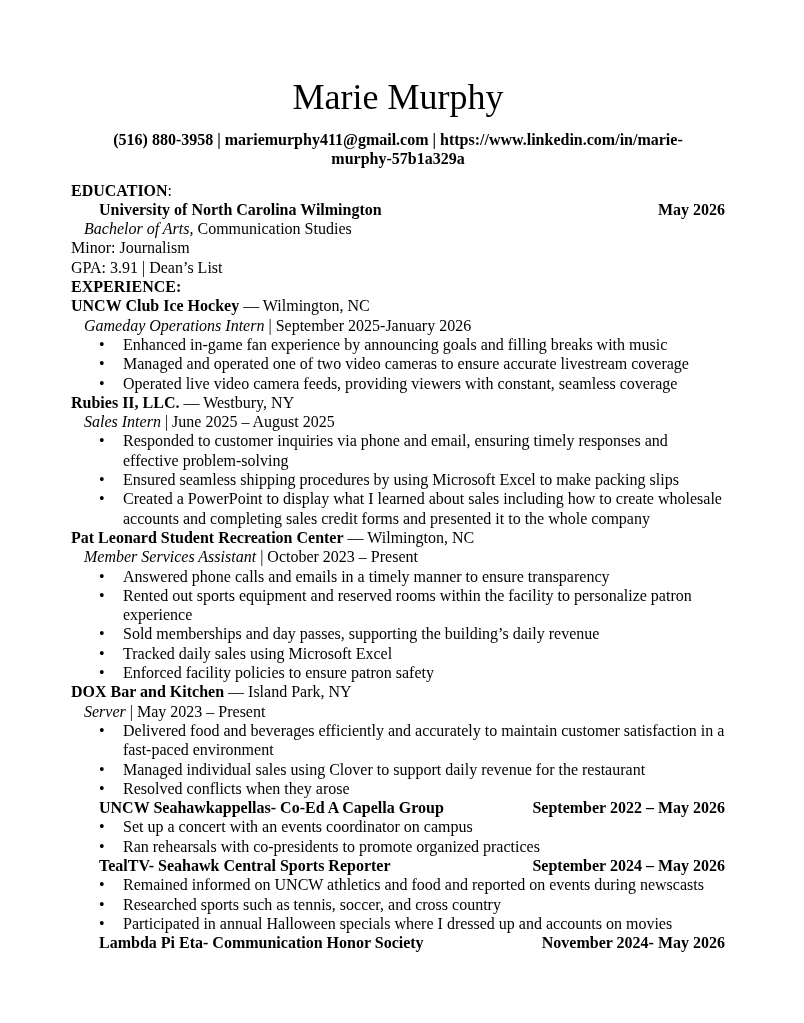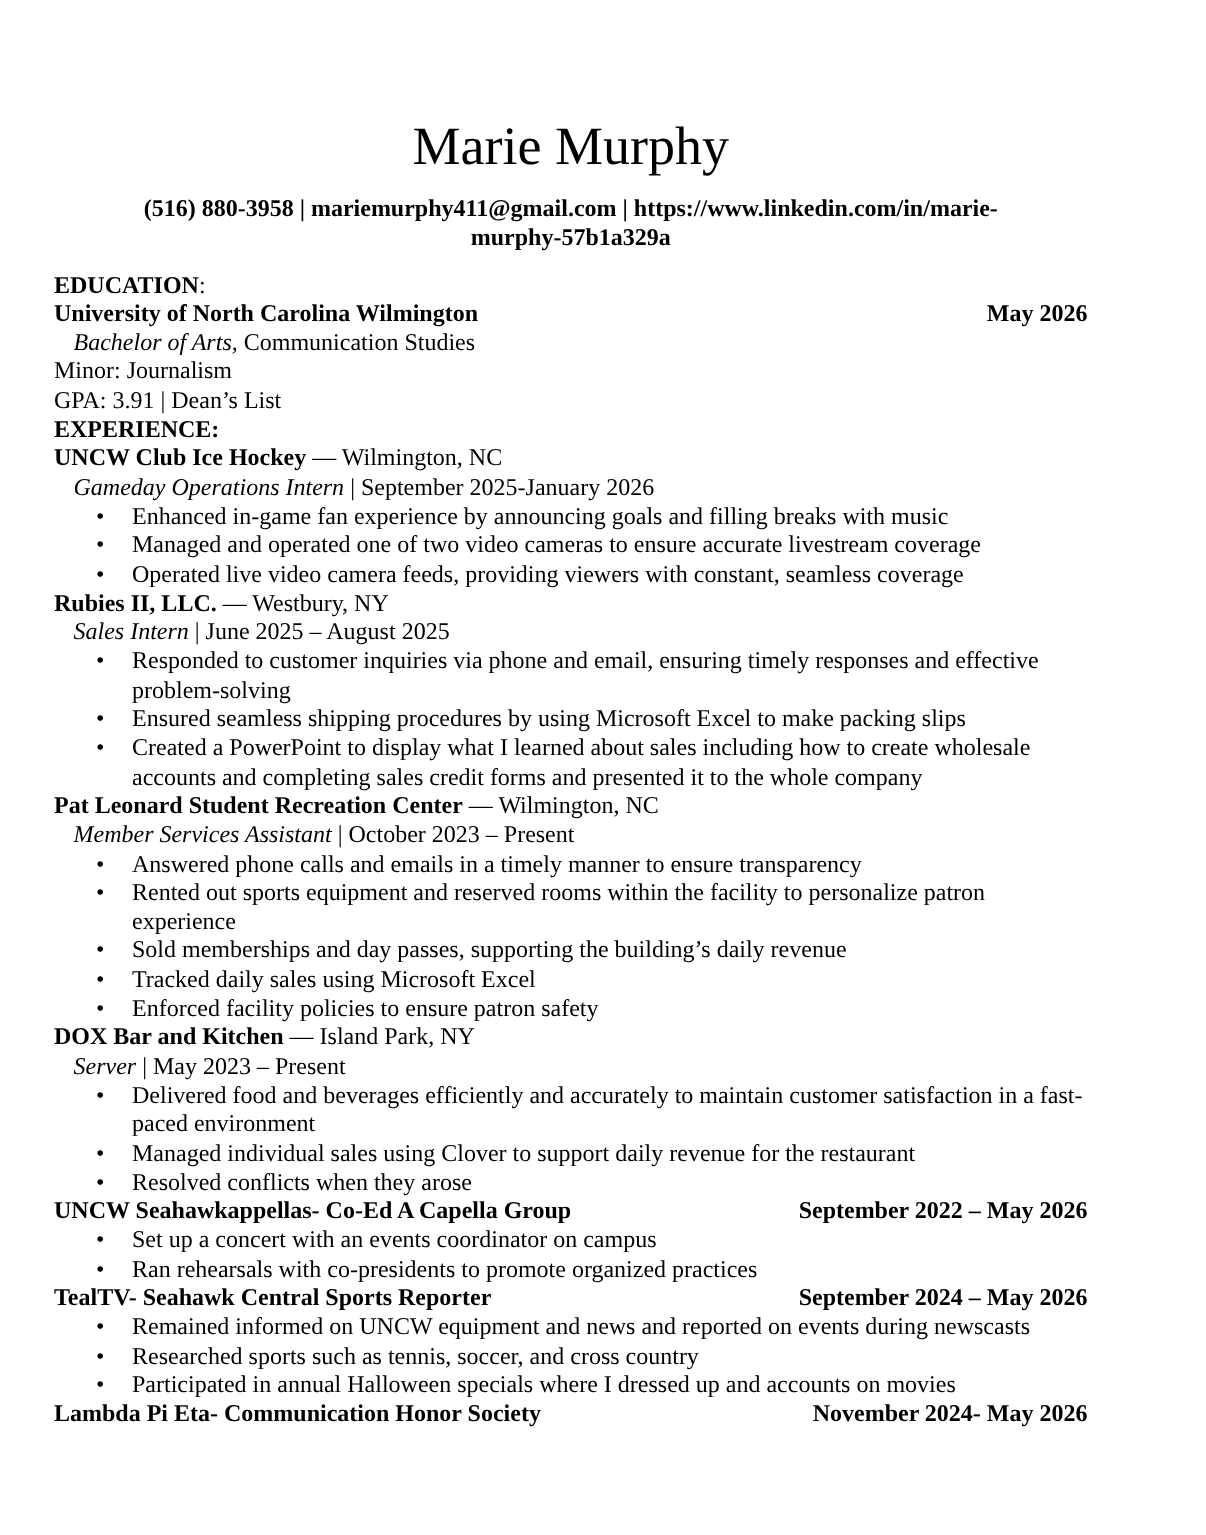--- a/index.html
+++ b/index.html
@@ -9,38 +9,38 @@
     height: 1023px;
     font-family: "Liberation Serif", serif;
     font-size: 16px;
     line-height: 19.3px;
     color: #000000;
     overflow: hidden;
   }
   .page {
     width: 804px;
     height: 1023px;
-    padding: 76px 79px 0 36px;
+    padding: 76px 79px 0 71px;
     background: #ffffff;
   }
   .name {
     text-align: center;
     font-size: 36px;
     font-weight: normal;
     line-height: 42px;
     margin: 0 -10px;
   }
   .contact {
     text-align: center;
     font-weight: bold;
     margin: 12px -10px;
   }
   .b { font-weight: bold; }
   .i { font-style: italic; margin-left: 13px; }
-  .row { display: flex; justify-content: space-between; }
+  .row { display: flex; justify-content: space-between; margin-left: 28px; }
   .row .date { white-space: nowrap; font-weight: bold; }
   ul.bullets { list-style: none; margin: 0; padding: 0; }
   ul.bullets li {
     position: relative;
     padding-left: 52px;
   }
   ul.bullets li::before {
     content: "\2022";
     position: absolute;
     left: 28px;
@@ -129,21 +129,21 @@
         <li>Ran rehearsals with co-presidents to promote organized practices</li>
       </ul>
     </div>
 
     <div>
       <div class="row">
         <span class="b">TealTV- Seahawk Central Sports Reporter</span>
         <span class="date">September 2024 – May 2026</span>
       </div>
       <ul class="bullets">
-        <li>Remained informed on UNCW equipment and news and reported on events during newscasts</li>
+        <li>Remained informed on UNCW athletics and food and reported on events during newscasts</li>
         <li>Researched sports such as tennis, soccer, and cross country</li>
         <li>Participated in annual Halloween specials where I dressed up and accounts on movies</li>
       </ul>
     </div>
 
     <div>
       <div class="row">
         <span class="b">Lambda Pi Eta- Communication Honor Society</span>
         <span class="date">November 2024- May 2026</span>
       </div>

